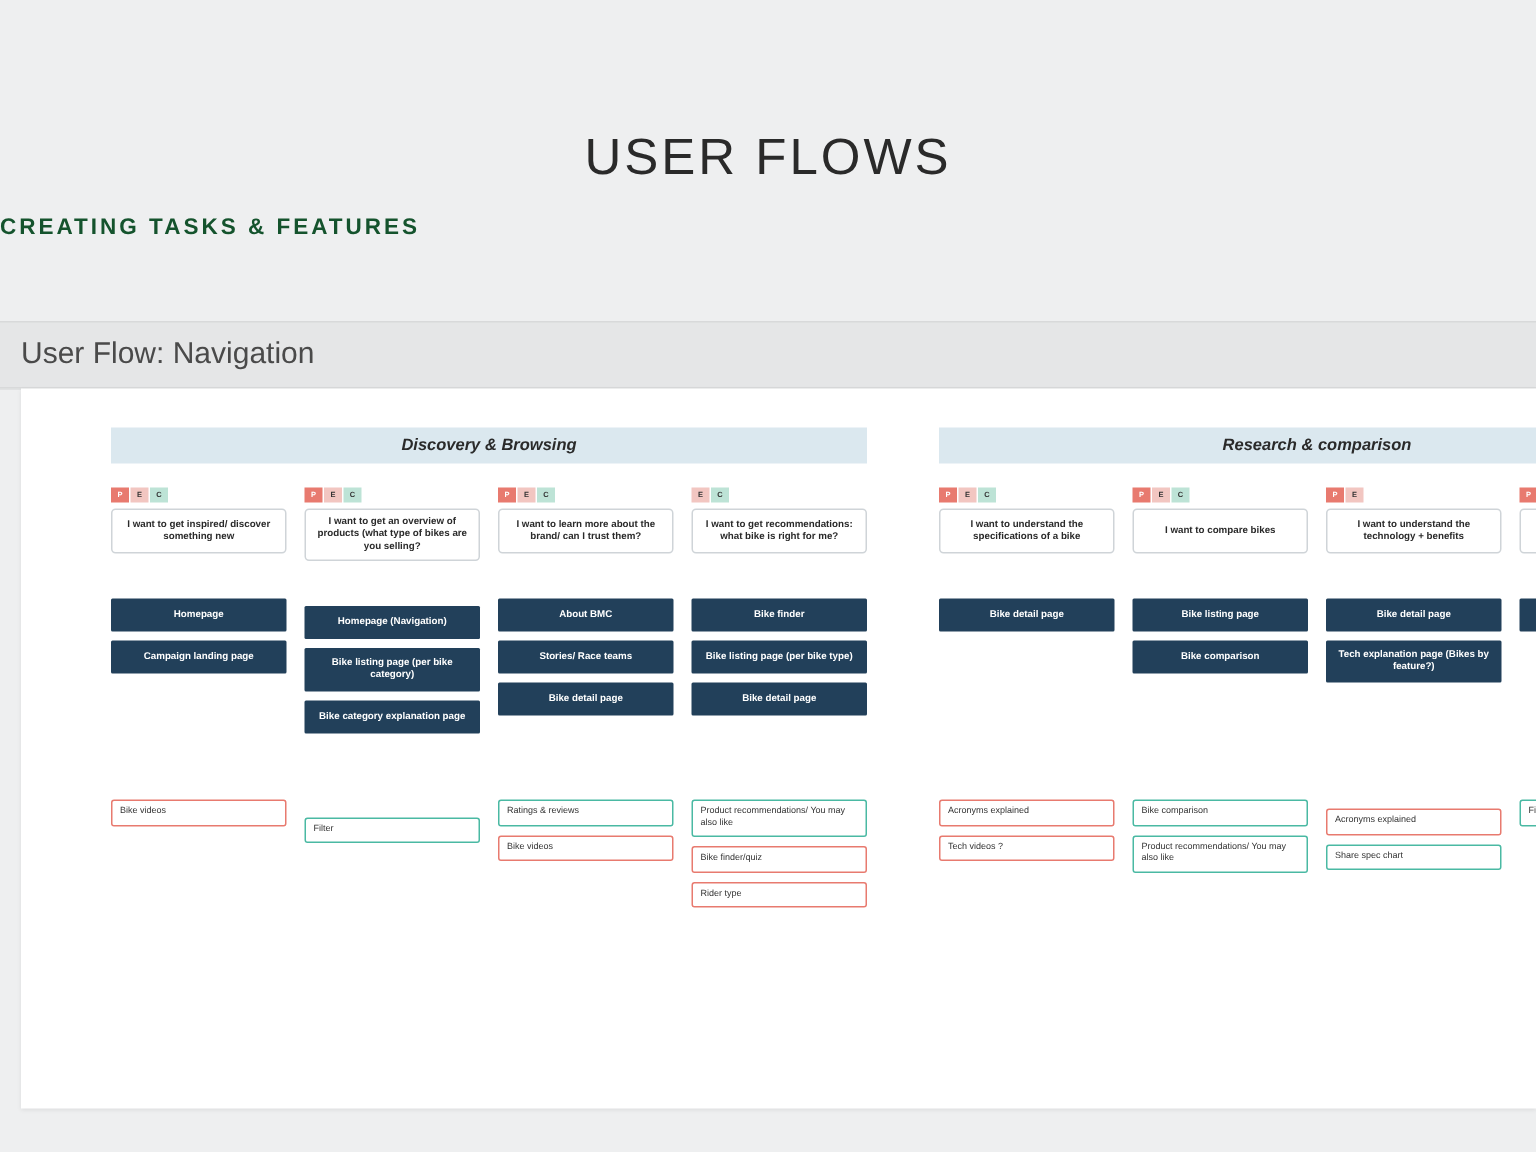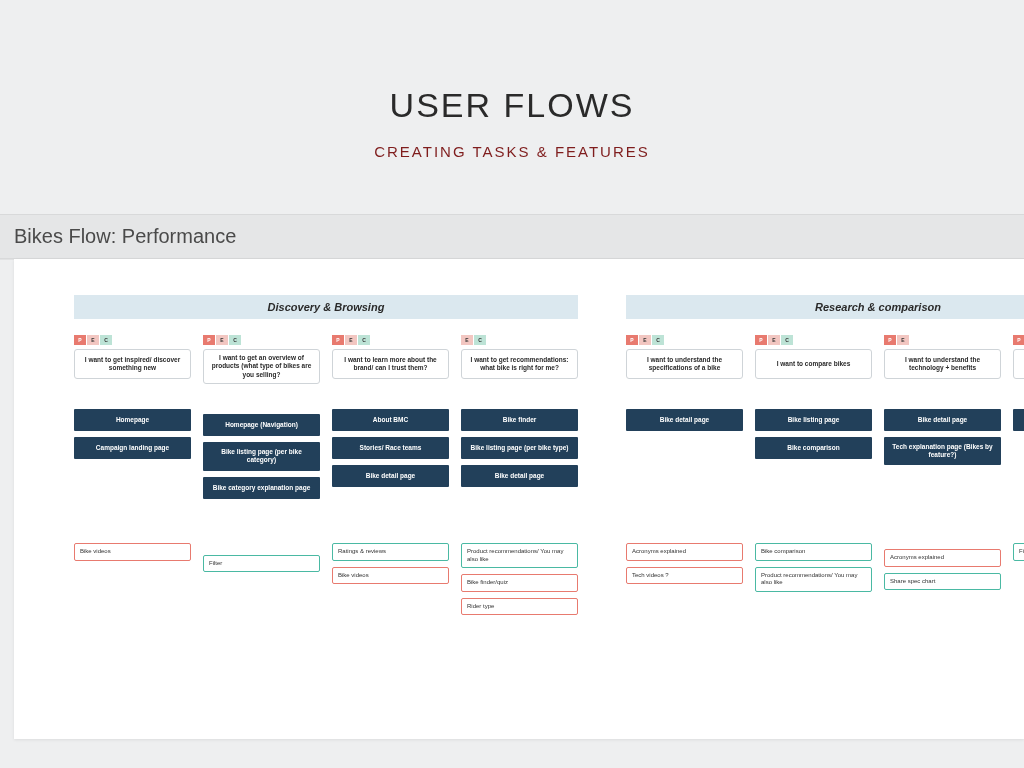--- a/index.html
+++ b/index.html
@@ -13,26 +13,25 @@
   }
   .page-title {
     text-align: center;
     padding-top: 86px;
     font-size: 34px;
     font-weight: 400;
     letter-spacing: 2px;
     color: #2a2a2a;
   }
   .page-subtitle {
-    text-align: center;
     padding-top: 18px;
     font-size: 15px;
     letter-spacing: 2px;
-    color: #7f1d1d;
-    font-weight: 400;
+    color: #14532d;
+    font-weight: 700;
   }
   .flow-section {
     margin-top: 54px;
     background: #e5e6e7;
     border-top: 1px solid #d8d9da;
     border-bottom: 1px solid #d8d9da;
     padding: 10px 0 0 14px;
     box-shadow: 0 1px 0 rgba(0,0,0,0.05);
   }
   .flow-title {
@@ -59,21 +58,20 @@
   }
   .lane-header {
     background: #dbe8ef;
     text-align: center;
     font-size: 11px;
     font-weight: 700;
     font-style: italic;
     color: #2a2a2a;
     padding: 6px 0;
     margin-bottom: 16px;
-    margin-top: 10px;
   }
   .cols {
     display: flex;
     gap: 12px;
   }
   .col {
     width: 117px;
     display: flex;
     flex-direction: column;
     gap: 6px;
@@ -133,21 +131,21 @@
   .chip-red  { border-color: #e87a6f; }
   .chip-teal { border-color: #4ab9a3; }
 </style>
 </head>
 <body>
 
 <div class="page-title">USER FLOWS</div>
 <div class="page-subtitle">CREATING TASKS &amp; FEATURES</div>
 
 <div class="flow-section">
-  <div class="flow-title">Bikes Flow: Performance</div>
+  <div class="flow-title">User Flow: Navigation</div>
 </div>
 
 <div class="canvas">
   <div class="swimlanes" id="swimlanes">
       <div class="swimlane">
         <div class="lane-header">Discovery &amp; Browsing</div>
         <div class="cols">
           <div class="col">
             <div class="tagrow">
               <div class="tag tag-p">P</div>

